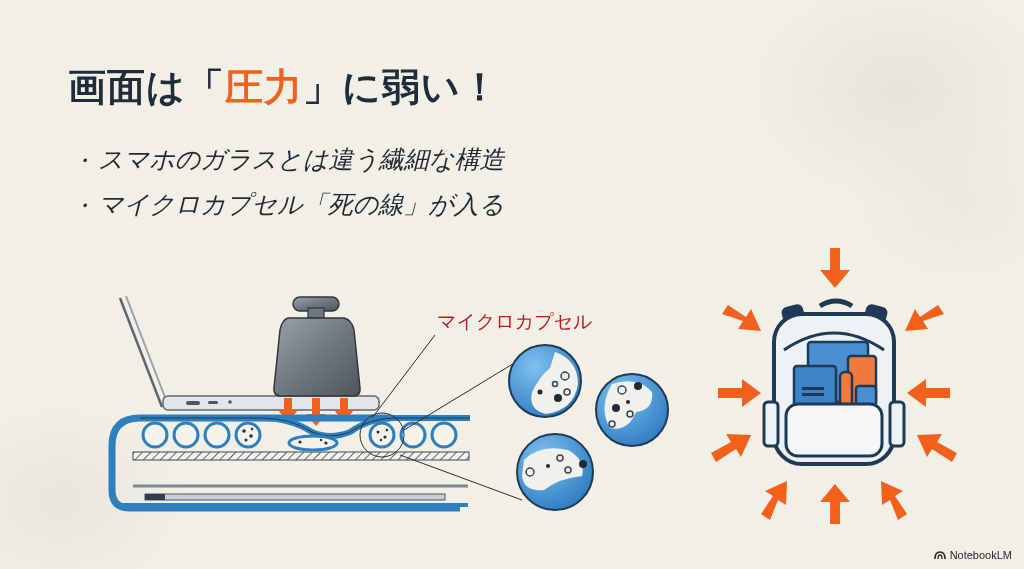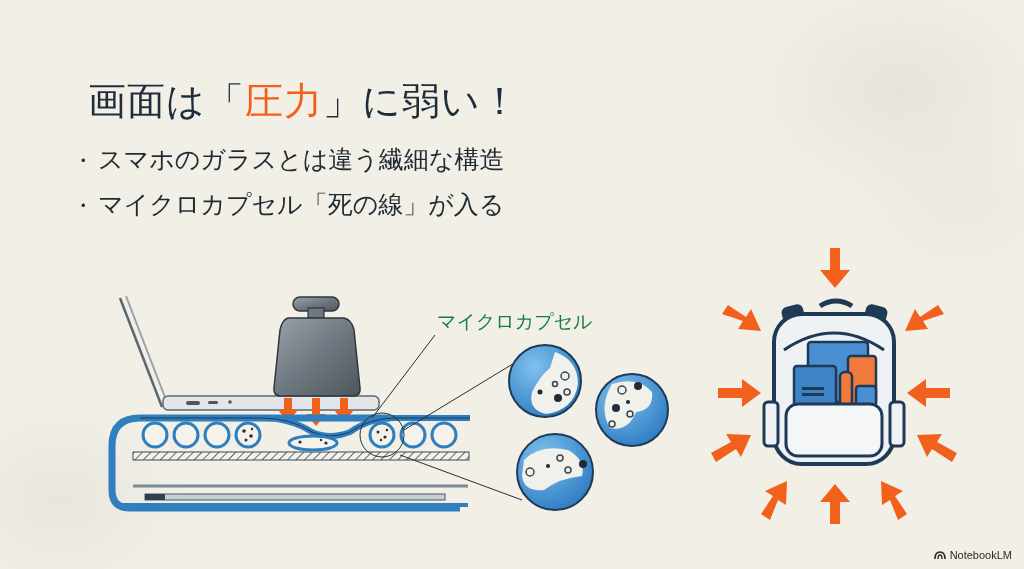--- a/index.html
+++ b/index.html
@@ -10,34 +10,33 @@
     color: #1f2d3a;
   }
   .bg-wash {
     position: absolute; inset: 0;
     background:
       radial-gradient(ellipse 220px 160px at 900px 90px, rgba(220,218,210,0.55), rgba(241,239,230,0) 70%),
       radial-gradient(ellipse 180px 140px at 60px 500px, rgba(225,223,214,0.6), rgba(241,239,230,0) 70%),
       radial-gradient(ellipse 160px 120px at 960px 200px, rgba(228,226,218,0.5), rgba(241,239,230,0) 70%);
   }
   .title {
-    position: absolute; left: 68px; top: 76px;
-    font-size: 38px; font-weight: normal; letter-spacing: 1px; color: #1f2d3a;
+    position: absolute; left: 68px; top: 62px;
+    font-size: 38px; font-weight: bold; letter-spacing: 1px; color: #1f2d3a;
     white-space: nowrap;
-    margin-left: 20px;
   }
   .title .accent { color: #f2611c; }
-  .bullets { position: absolute; left: 72px; top: 138px; margin: 0; padding: 0; list-style: none; }
+  .bullets { position: absolute; left: 72px; top: 138px; margin: 0; padding: 0; list-style: none; font-style: italic; }
   .bullets li {
     font-size: 25px; line-height: 44px; color: #1f2a33; white-space: nowrap;
   }
   .bullets li .dot { display: inline-block; width: 26px; font-size: 22px; }
   .illus { position: absolute; left: 0; top: 0; }
   .label-micro {
-    position: absolute; left: 437px; top: 309px; font-size: 19px; color: #15803d; white-space: nowrap;
+    position: absolute; left: 437px; top: 309px; font-size: 19px; color: #b91c1c; white-space: nowrap;
   }
   .brand {
     position: absolute; right: 12px; bottom: 8px; font-size: 11px; color: #2a2a2a;
     display: flex; align-items: center; gap: 4px; font-family: "Liberation Sans", sans-serif; text-align: center;
   }
 </style>
 </head>
 <body>
 
 <div class="bg-wash"></div>

